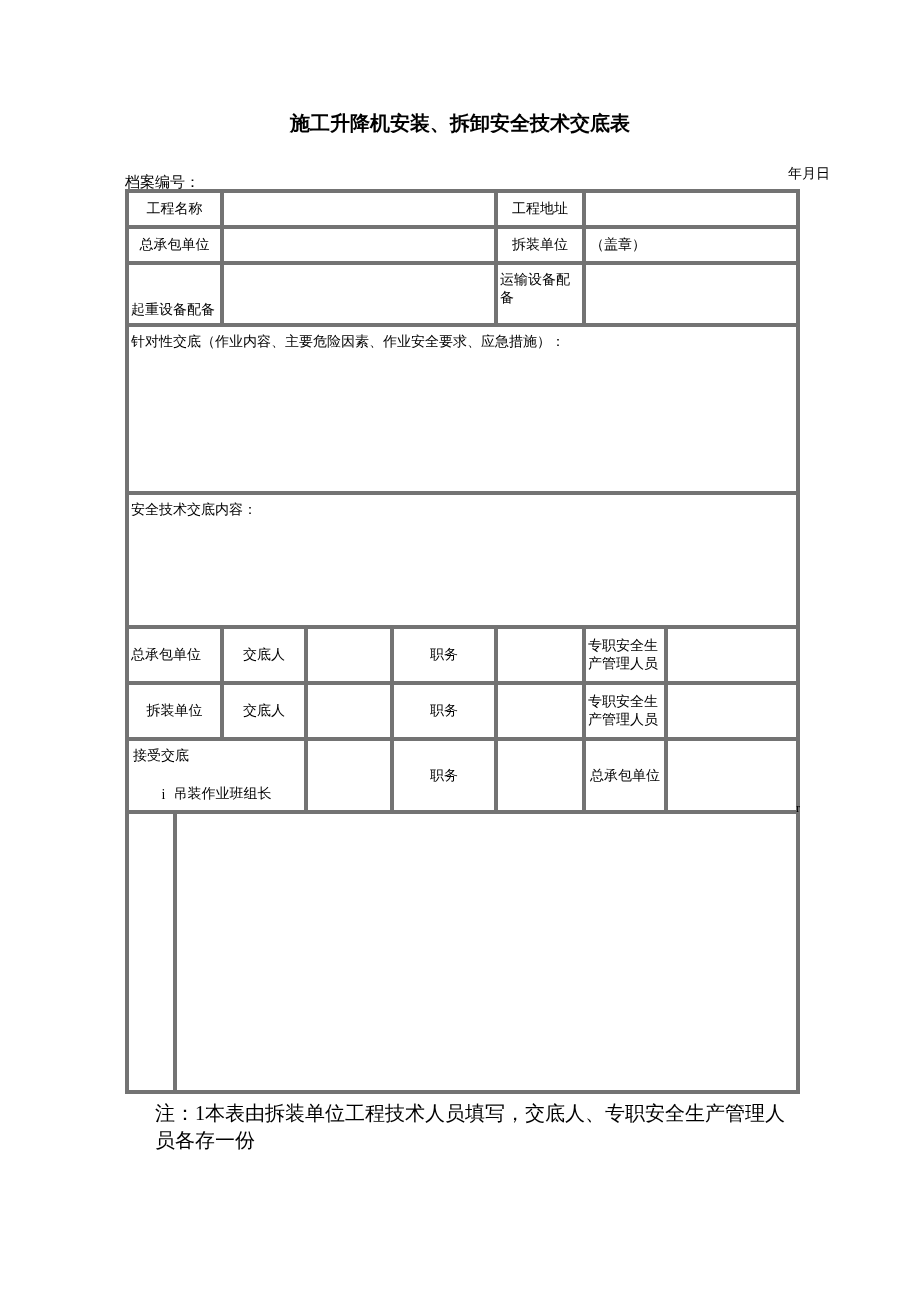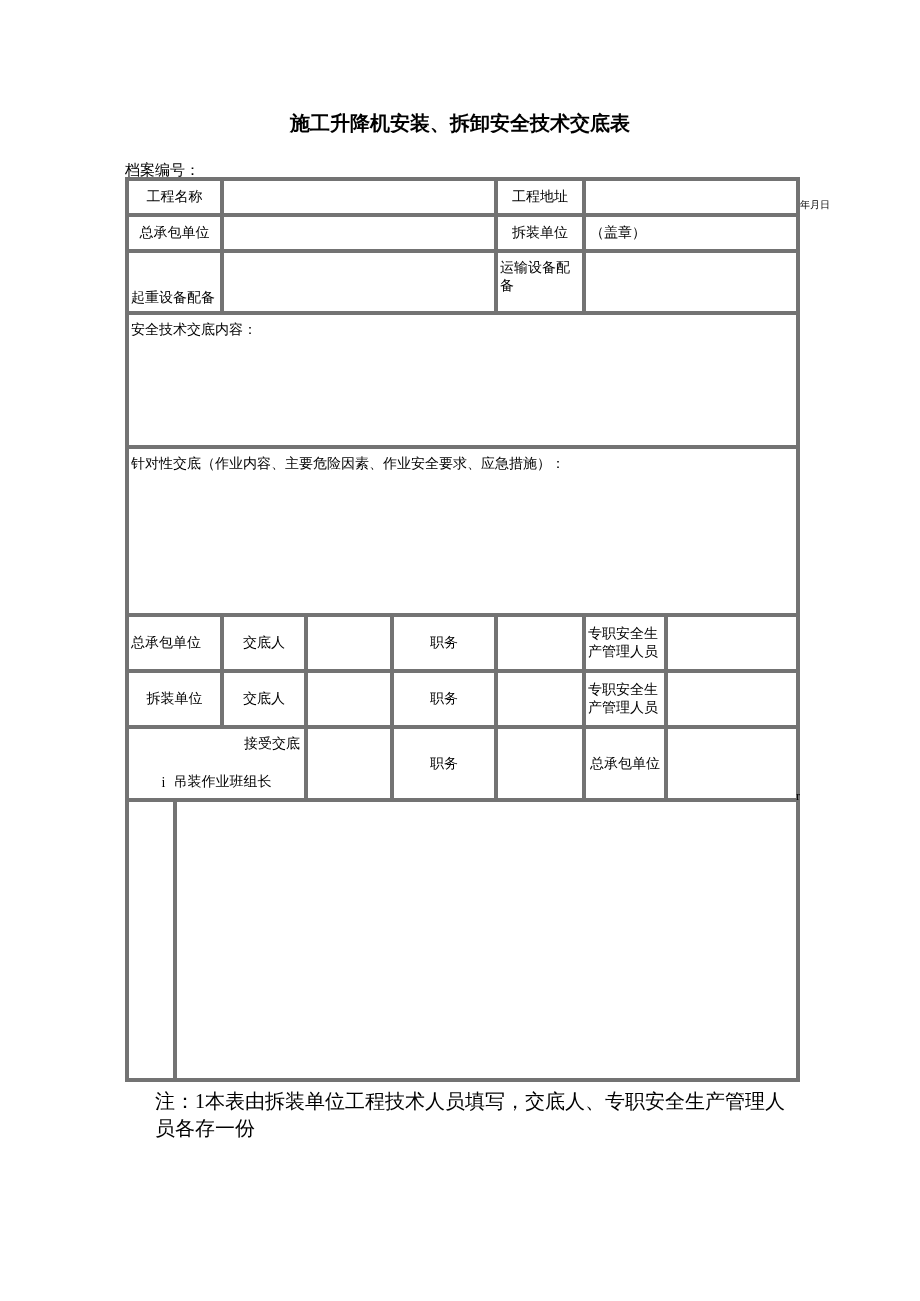--- a/index.html
+++ b/index.html
@@ -10,38 +10,37 @@
       height: 1301px;
       padding: 110px 125px 120px 125px;
       font-size: 15px;
       color: #000;
       position: relative;
     }
     .title {
       text-align: center;
       font-size: 20px;
       font-weight: bold;
-      margin-bottom: 8px;
+      margin-bottom: 20px;
     }
     .archive-row {
       position: relative;
       height: 28px;
       margin-bottom: 4px;
     }
     .archive-label {
       position: absolute;
       left: 0;
       top: 16px;
     }
     .date-line {
       position: absolute;
       right: -35px;
       top: 8px;
-      font-size: 10px;
-      margin-top: 45px;
+      font-size: 14px;
     }
     table {
       border-collapse: collapse;
       width: 100%;
       table-layout: fixed;
     }
     td {
       border: 4px solid #737373;
       padding: 6px 4px;
       vertical-align: middle;
@@ -112,25 +111,25 @@
 
 
   <tr class="row-h3">
     <td colspan="2" class="label-left" style="vertical-align:bottom; padding-bottom:4px;">起重设备配备</td>
     <td colspan="4"></td>
     <td class="label-left" style="vertical-align:bottom; padding-bottom:16px;">运输设备配备</td>
     <td colspan="3"></td>
   </tr>
 
   <tr>
-    <td colspan="10" class="big-block1">安全技术交底内容：</td>
+    <td colspan="10" class="big-block2">针对性交底（作业内容、主要危险因素、作业安全要求、应急措施）：</td>
   </tr>
 
   <tr>
-    <td colspan="10" class="big-block2">针对性交底（作业内容、主要危险因素、作业安全要求、应急措施）：</td>
+    <td colspan="10" class="big-block1">安全技术交底内容：</td>
   </tr>
 
   <tr class="sig-row">
     <td colspan="2" class="label-left">总承包单位</td>
     <td class="label-center">交底人</td>
     <td></td>
     <td colspan="2" class="label-center">职务</td>
     <td></td>
     <td class="label-left two-line">专职安全生产管理人员</td>
     <td colspan="2"></td>
@@ -141,21 +140,21 @@
     <td class="label-center">交底人</td>
     <td></td>
     <td colspan="2" class="label-center">职务</td>
     <td></td>
     <td class="label-left two-line">专职安全生产管理人员</td>
     <td colspan="2"></td>
   </tr>
 
   <tr class="sig-row">
     <td colspan="3" class="label-center two-line">
-      <div style="text-align:right;">接受交底</div>
+      <div style="text-align:left;">接受交底</div>
       <div style="white-space:nowrap;margin-top:20px;">
         <span class="split-left">i</span><span>吊装作业班组长</span>
       </div>
     </td>
     <td></td>
     <td colspan="2" class="label-center">职务</td>
     <td></td>
     <td class="label-center">总承包单位</td>
     <td colspan="2" style="position:relative;">
       <span style="position:absolute; right:-4px; bottom:-6px; font-size:12px;">r</span>

